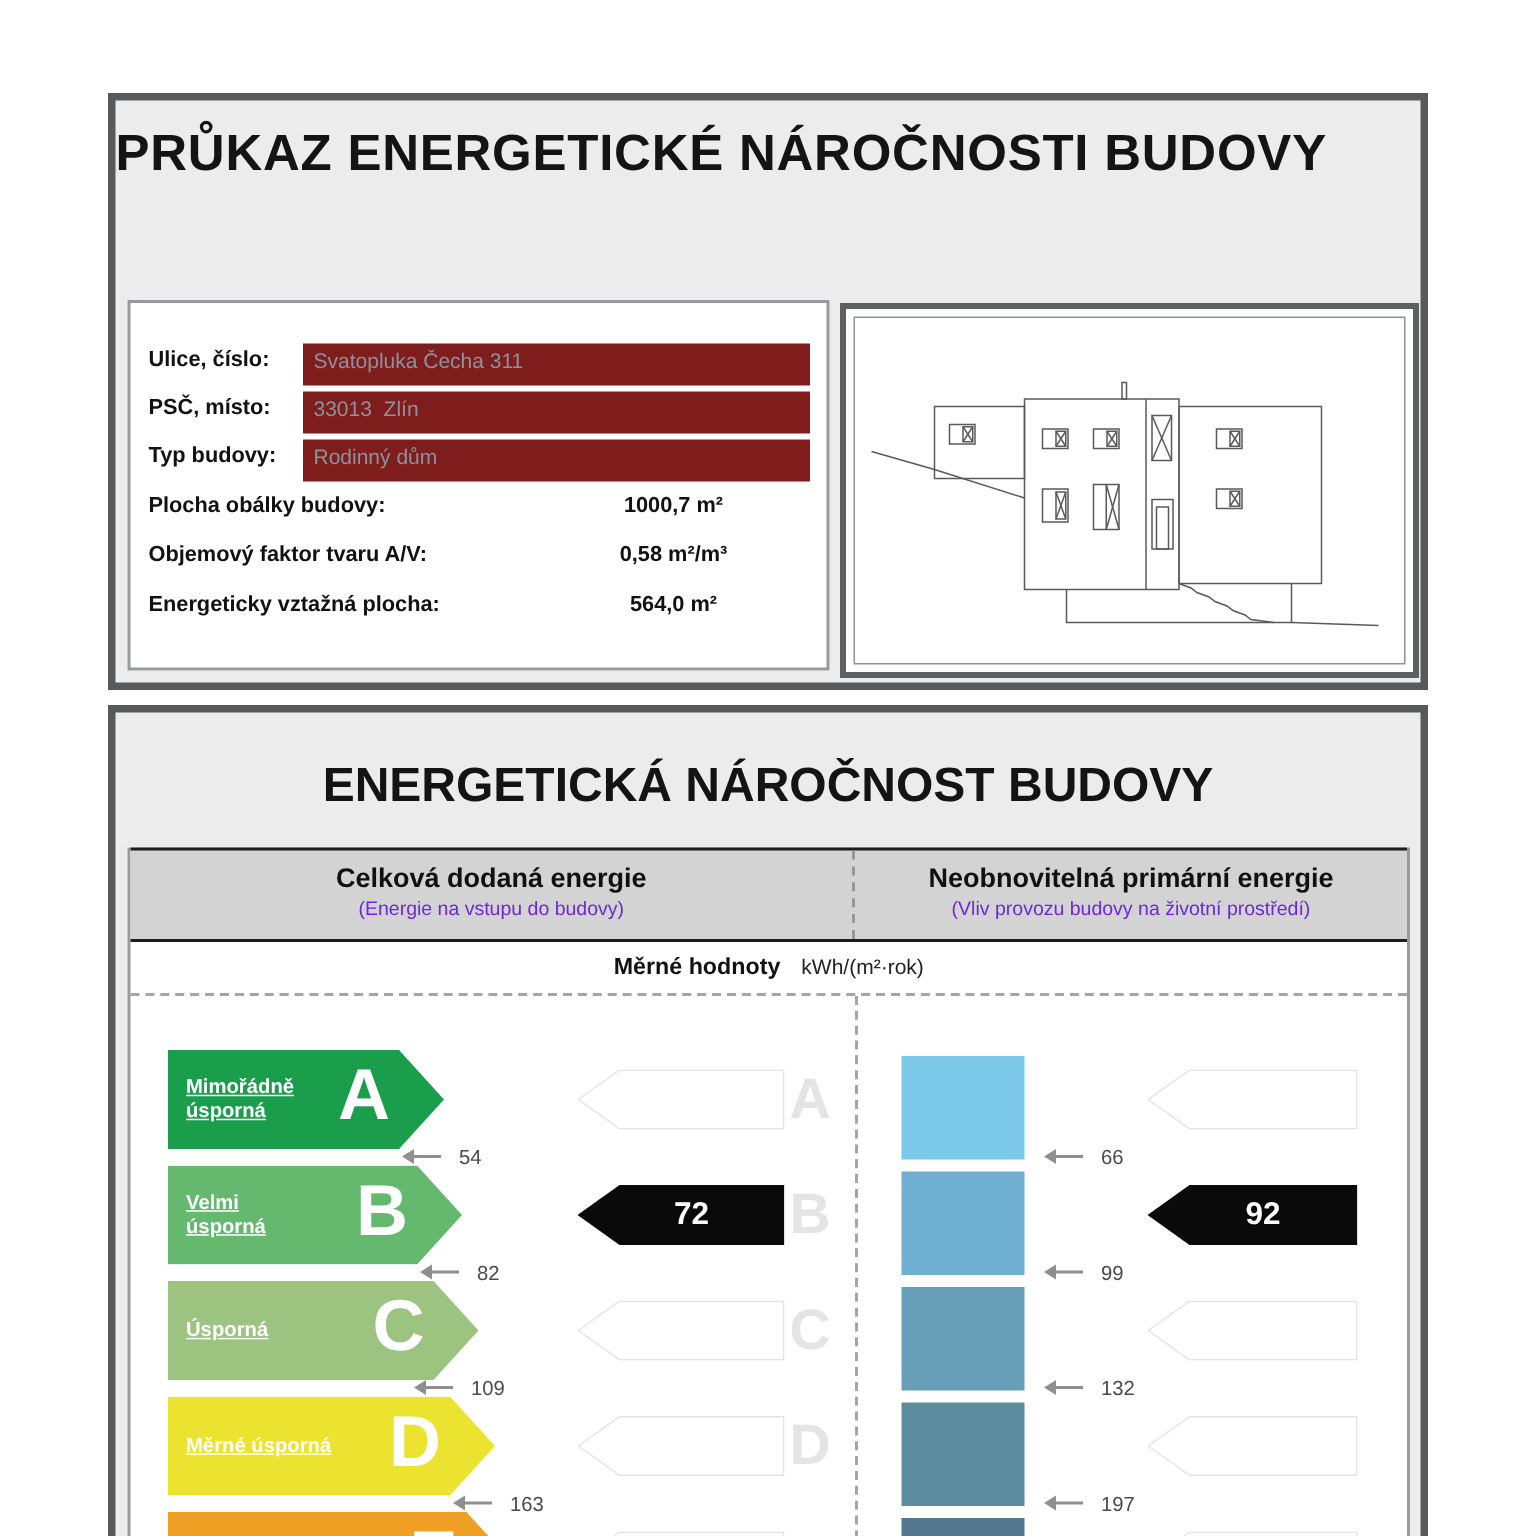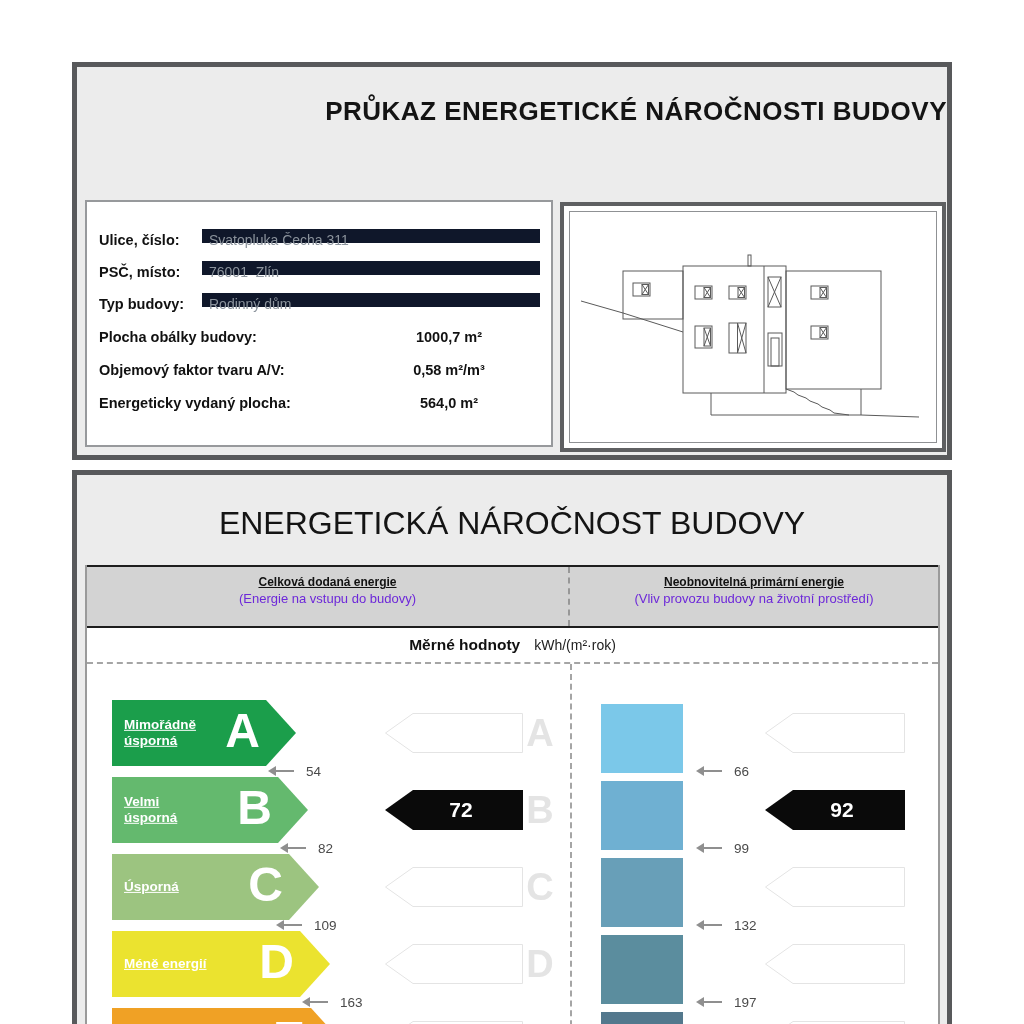--- a/index.html
+++ b/index.html
@@ -3,44 +3,44 @@
 <meta charset="utf-8">
 <style>
   * { margin:0; padding:0; box-sizing:border-box; }
   html,body { width:1024px; height:1024px; overflow:hidden; background:#fff;
     font-family:"Liberation Sans", sans-serif; position:relative; }
 
   .panel { position:absolute; left:72px; width:880px; border:5px solid #58595b; background:#ececec; }
   #panel1 { top:62px; height:398px; }
   #panel2 { top:470px; height:640px; }
 
-  .doc-title { text-align:right; padding-top:29px; font-size:26px; font-weight:bold; color:#141414; letter-spacing:.5px; }
+  .doc-title { text-align:left; padding-top:16px; font-size:34px; font-weight:bold; color:#141414; letter-spacing:.5px; }
   .doc-sub { text-align:center; margin-top:12px; font-size:13px; font-weight:bold; color:#7e7e7e; }
 
   
   #form-box { position:absolute; left:8px; top:133px; width:468px; height:247px; background:#fff; border:2px solid #97999c; }
   .frow { position:absolute; left:12px; right:11px; height:24px; font-size:14.5px; }
   .frow .lbl { font-weight:bold; color:#111; line-height:24px; }
-  .fval { position:absolute; left:103px; right:0; top:1px; height:14px; background:#0f172a; color:#8b939c;
+  .fval { position:absolute; left:103px; right:0; top:1px; height:28px; background:#7f1d1d; color:#8b939c;
     font-size:14px; line-height:22px; padding-left:7px; white-space:pre; }
   .mval { position:absolute; left:285px; width:130px; text-align:center; font-weight:bold; color:#111; line-height:24px; }
 
   
   #image-box { position:absolute; left:483px; top:135px; width:386px; height:250px; border:4px solid #5f6062; background:#fff; }
   #image-frame { position:absolute; inset:5px; border:1px solid #8f9194; }
 
   
-  .sec2-title { text-align:center; padding-top:30px; font-size:32px; font-weight:normal; color:#141414; }
+  .sec2-title { text-align:center; padding-top:30px; font-size:32px; font-weight:bold; color:#141414; }
   #etable { position:absolute; left:8px; top:90px; width:855px; height:480px; background:#fff;
     border-left:2px solid #9a9a9a; border-right:2px solid #9a9a9a; }
   #thead { display:flex; height:63px; background:#d3d3d3; border-top:2px solid #1d1d1d; border-bottom:2px solid #1d1d1d; }
   .hcell { text-align:center; padding-top:8px; }
   .hcell.c1 { width:483px; border-right:2px dashed #979797; }
   .hcell.c2 { flex:1; }
-  .hcell .ht { font-size:12px; font-weight:bold; color:#111;text-decoration:underline; }
+  .hcell .ht { font-size:18px; font-weight:bold; color:#111; }
   .hcell .hs { font-size:13px; color:#6d28d9; margin-top:2px; }
   #units-row { height:36px; line-height:33px; text-align:center; border-bottom:2px dashed #a5a5a5; }
   #units-row .ul { font-size:15.5px; font-weight:bold; color:#111; }
   #units-row .uu { font-size:14px; color:#222; margin-left:14px; }
   #chart { position:relative; height:382px; overflow:hidden; }
   #vdivider { position:absolute; left:483px; top:0; bottom:0; width:0; border-left:2px dashed #a5a5a5; }
 
   .class-arrow { position:absolute; left:25px; height:66px;
     clip-path:polygon(0 0, calc(100% - 30px) 0, 100% 50%, calc(100% - 30px) 100%, 0 100%); }
   .ca-label { position:absolute; left:12px; top:50%; transform:translateY(-50%);
@@ -74,36 +74,36 @@
 <div class="panel" id="panel1">
   <div class="doc-title">PRŮKAZ ENERGETICKÉ NÁROČNOSTI BUDOVY</div>
 
   <div id="form-box">
     <div class="frow" style="top:26px">
       <span class="lbl">Ulice, číslo:</span>
       <span class="fval">Svatopluka Čecha 311</span>
     </div>
     <div class="frow" style="top:58px">
       <span class="lbl">PSČ, místo:</span>
-      <span class="fval">76001  Zlín</span>
+      <span class="fval">33013  Zlín</span>
     </div>
     <div class="frow" style="top:90px">
       <span class="lbl">Typ budovy:</span>
       <span class="fval">Rodinný dům</span>
     </div>
     <div class="frow" style="top:123px">
       <span class="lbl">Plocha obálky budovy:</span>
       <span class="mval">1000,7 m²</span>
     </div>
     <div class="frow" style="top:156px">
       <span class="lbl">Objemový faktor tvaru A/V:</span>
       <span class="mval">0,58 m²/m³</span>
     </div>
     <div class="frow" style="top:189px">
-      <span class="lbl">Energeticky vydaný plocha:</span>
+      <span class="lbl">Energeticky vztažná plocha:</span>
       <span class="mval">564,0 m²</span>
     </div>
   </div>
 
   <div id="image-box">
     <div id="image-frame"></div>
     <svg class="house" width="364" height="230" viewBox="0 0 364 230">
 
       <polyline points="10,90 52,102 112,121"></polyline>
 
@@ -250,21 +250,21 @@
         <span class="tline"></span>
         <span class="tnum">109</span>
       </div>
       <div class="thr" style="top:253px;left:611px">
         <span class="tline"></span>
         <span class="tnum">132</span>
       </div>
 
       <div class="class-arrow" style="top: 267px; width: 218px; background: rgb(235, 227, 47);">
         <div class="ca-label">
-          <div>Méně energií</div>
+          <div>Měrné úsporná</div>
             <div></div>
         </div>
         <span class="ca-letter">D</span>
       </div>
       <div class="ghost-arrow" style="left:298px;top:280px">
         <svg width="138" height="40" viewBox="0 0 138 40">
             <polygon points="28,0.5 137.5,0.5 137.5,39.5 28,39.5 0.5,20" fill="#ffffff" stroke="#e4e4e4"></polygon>
           </svg>
       </div>
       <span class="gletter" style="top:277px">D</span>

